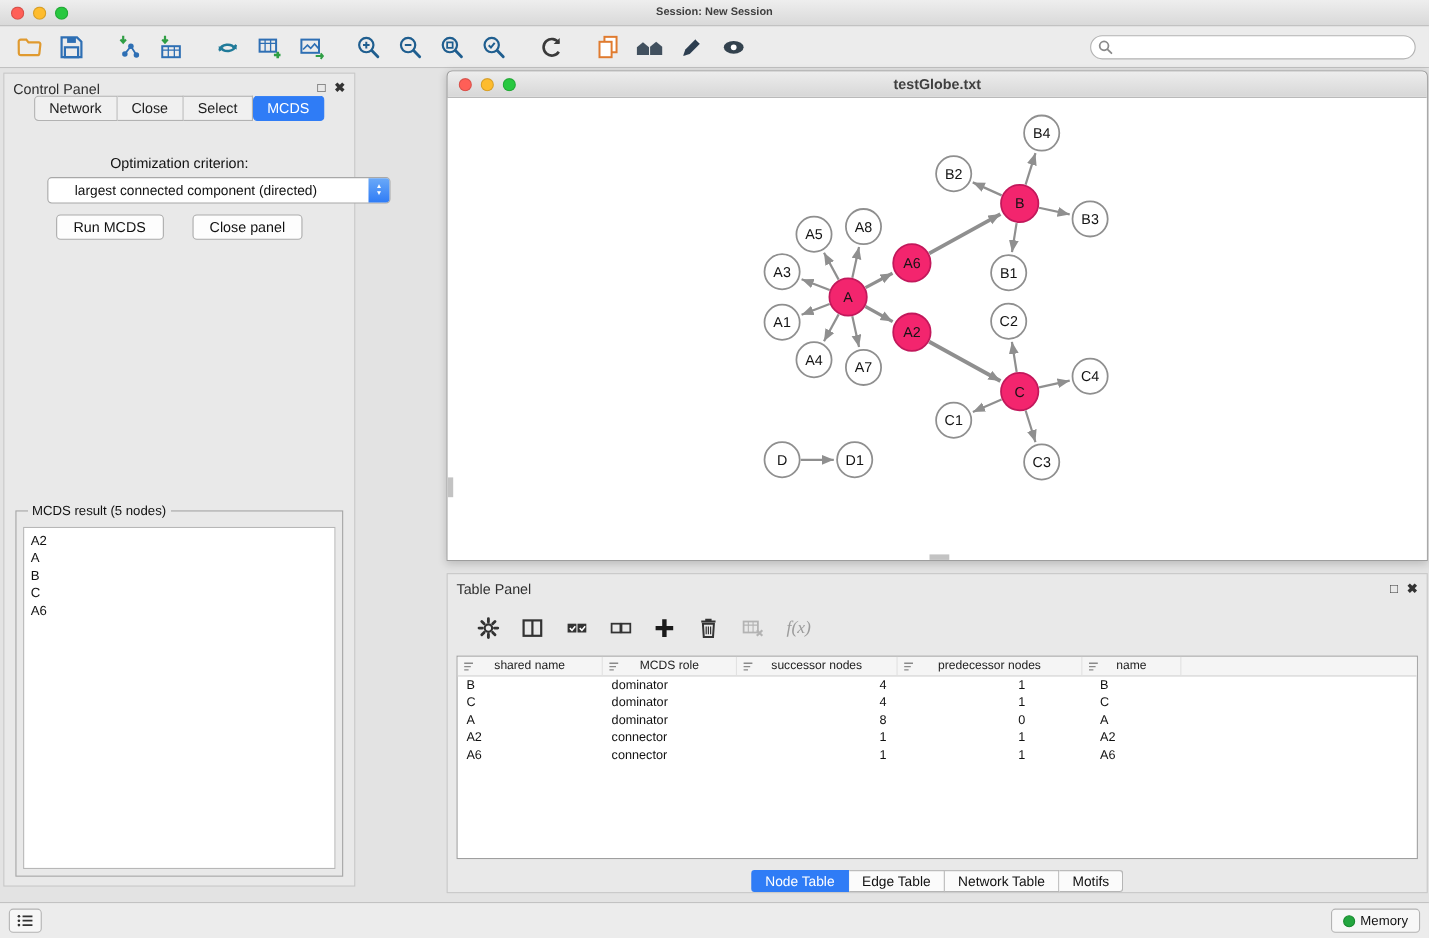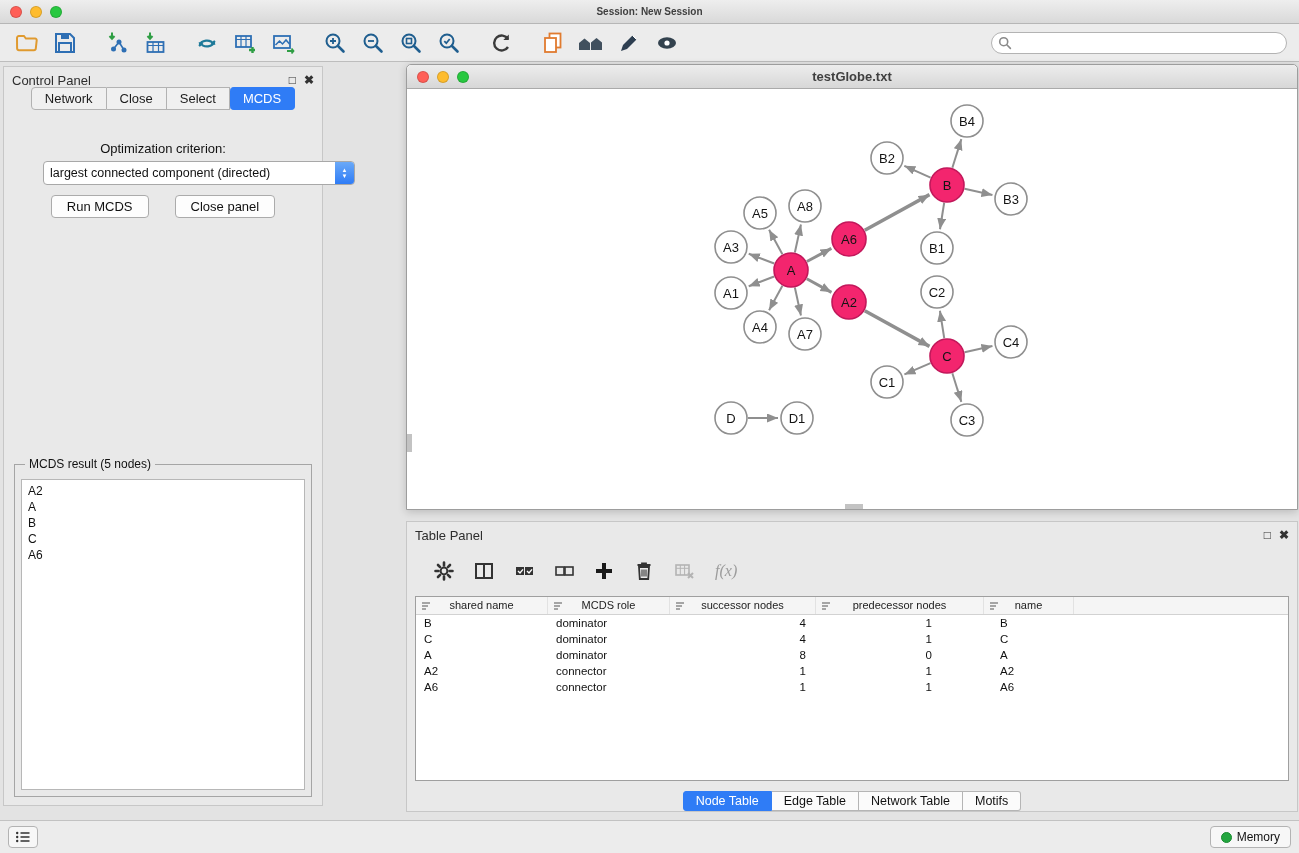--- a/index.html
+++ b/index.html
@@ -39,21 +39,21 @@
   .panel-head .pctl span { font-size:12px; color:#333; font-weight:bold; line-height:12px; cursor:default; }
   .cp-tabs { position:absolute; top:20px; left:0; right:0; display:flex; justify-content:center; }
   .cp-tab { font-size:13px; color:#1c1c1c; padding:3px 13px; background:#f0f0f0;
     border:1px solid #b2b2b2; border-left:none; }
   .cp-tab:first-child { border-left:1px solid #b2b2b2; border-radius:4px 0 0 4px; }
   .cp-tab:last-child { border-radius:0 4px 4px 0; }
   .cp-tab.active { background:#2f7cf6; border-color:#2f7cf6; color:#fff; border-radius:4px; }
   .cp-opt-label { position:absolute; top:74px; left:0; right:0; text-align:center; font-size:13px; color:#111; }
   .cp-dropdown { position:absolute; top:94px; left:39px; width:312px; height:24px; background:#fff;
     border:1px solid #a8a8a8; border-radius:4px; display:flex; align-items:center; }
-  .cp-dropdown .dval { flex:1; font-size:12.5px; color:#111; padding-left:6px; white-space:nowrap; overflow:hidden; }
+  .cp-dropdown .dval { flex:1; font-size:12.5px; color:#111; padding-left:24px; white-space:nowrap; overflow:hidden; }
   .cp-dropdown .stepper { width:19px; height:22px; border-radius:0 3px 3px 0;
     background:linear-gradient(#6aa9f8,#2f7cf6); display:flex; flex-direction:column;
     align-items:center; justify-content:center; color:#fff; }
   .cp-dropdown .stepper span { font-size:6px; line-height:6px; }
   .cp-buttons { position:absolute; top:128px; left:0; right:0; display:flex; justify-content:center; gap:26px; }
   .cp-btn { font-size:13px; color:#111; background:#fdfdfd; border:1px solid #ababab;
     border-radius:4px; padding:3px 15px; }
   fieldset.cp-result { position:absolute; left:10px; right:10px; top:390px; bottom:8px;
     border:1px solid #a5a5a5; padding:6px; }
   fieldset.cp-result legend { font-size:12px; color:#111; padding:0 4px; margin-left:4px; }
@@ -62,21 +62,21 @@
   .result-item { font-size:12px; color:#111; line-height:16px; }
 
   
   .net-window { position:absolute; left:406px; top:2px; width:892px; height:446px;
     border:1px solid #9d9d9d; border-radius:5px 5px 0 0; box-shadow:0 2px 8px rgba(0,0,0,.18);
     background:#fff; }
   .net-titlebar { height:24px; background:linear-gradient(#ededed,#d7d7d7);
     border-bottom:1px solid #aaa; border-radius:5px 5px 0 0; position:relative;
     display:flex; align-items:center; justify-content:center; }
   .net-titlebar .title { font-size:13px; font-weight:bold; color:#3f3f3f; }
-  .net-canvas { position:relative; width:100%; height:420px; background:#fff; overflow:hidden;padding-left:20px; }
+  .net-canvas { position:relative; width:100%; height:420px; background:#fff; overflow:hidden; }
   .net-canvas svg text { font-family:"Liberation Sans", sans-serif; }
   .gutter-mark { position:absolute; background:#c3c3c3; }
 
   
   .table-panel { position:absolute; left:406px; top:459px; width:892px; height:291px;
     background:#e9e9e9; border:1px solid #c7c7c7; }
   .tp-toolbar { position:absolute; top:30px; left:10px; right:10px; height:38px;
     display:flex; align-items:center; padding-left:12px; }
   .tp-toolbar .tbtn { margin-right:10px; }
   .fx-btn { font-family:"Liberation Serif", serif; font-style:italic; font-size:16px;

